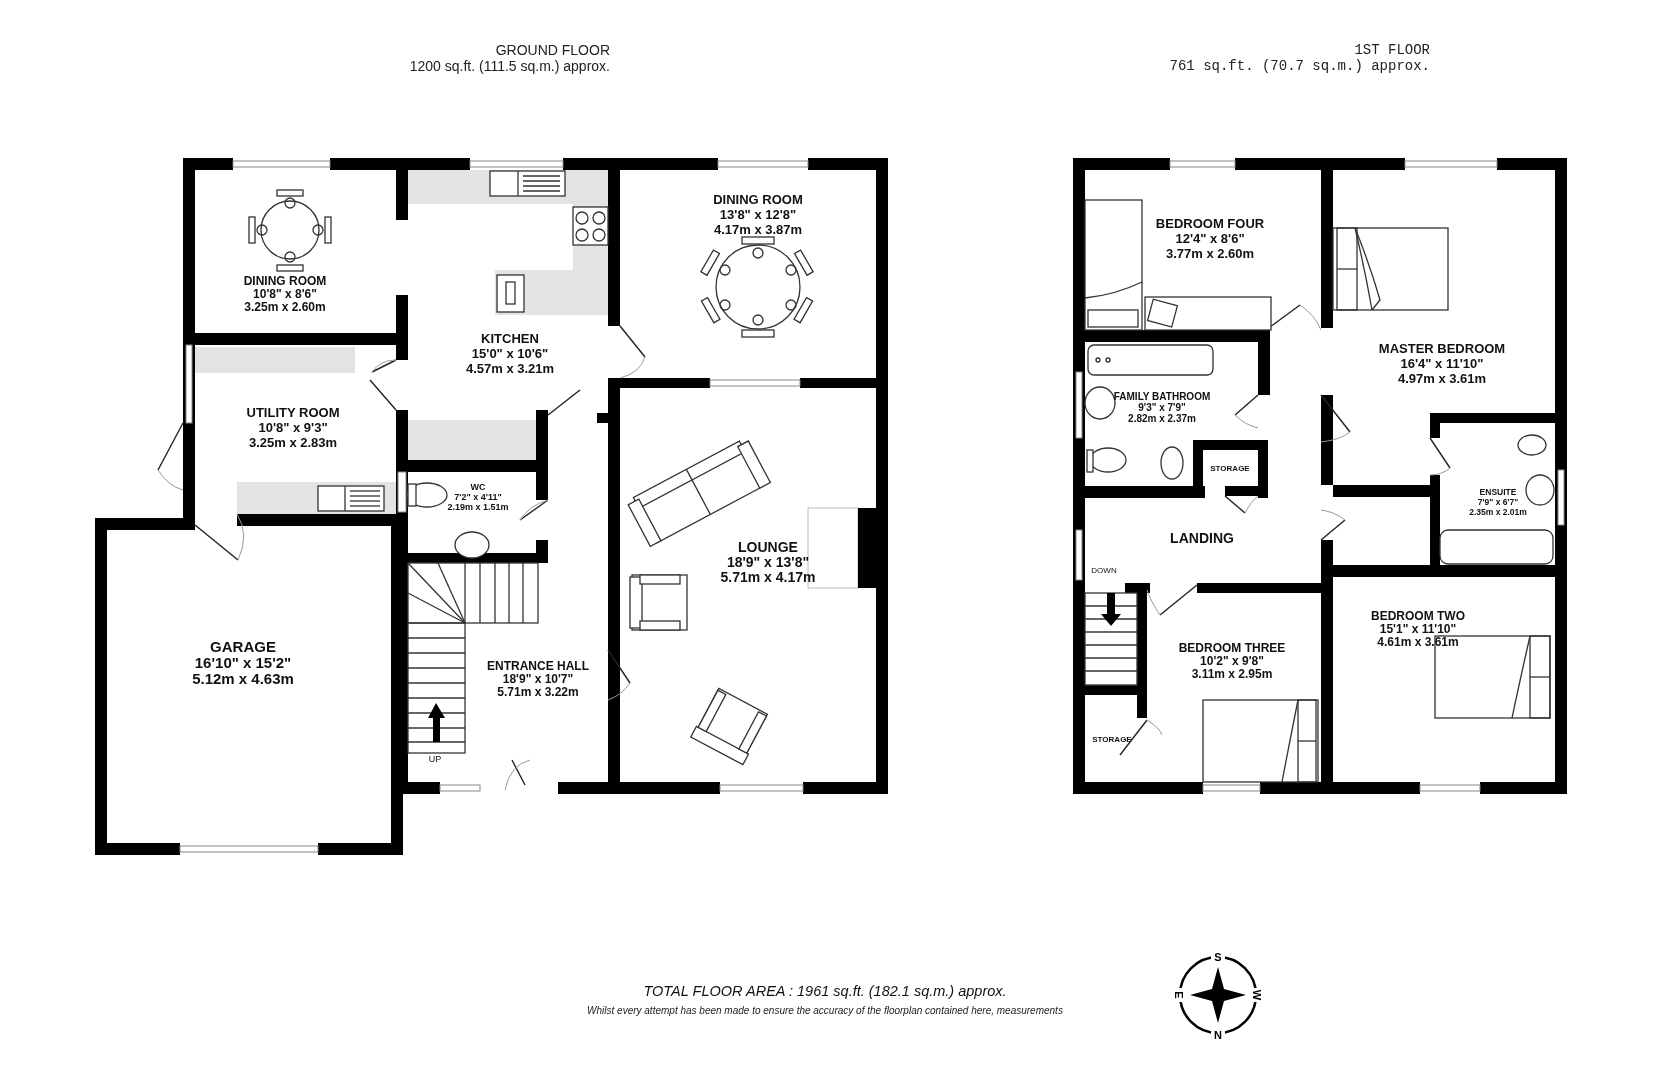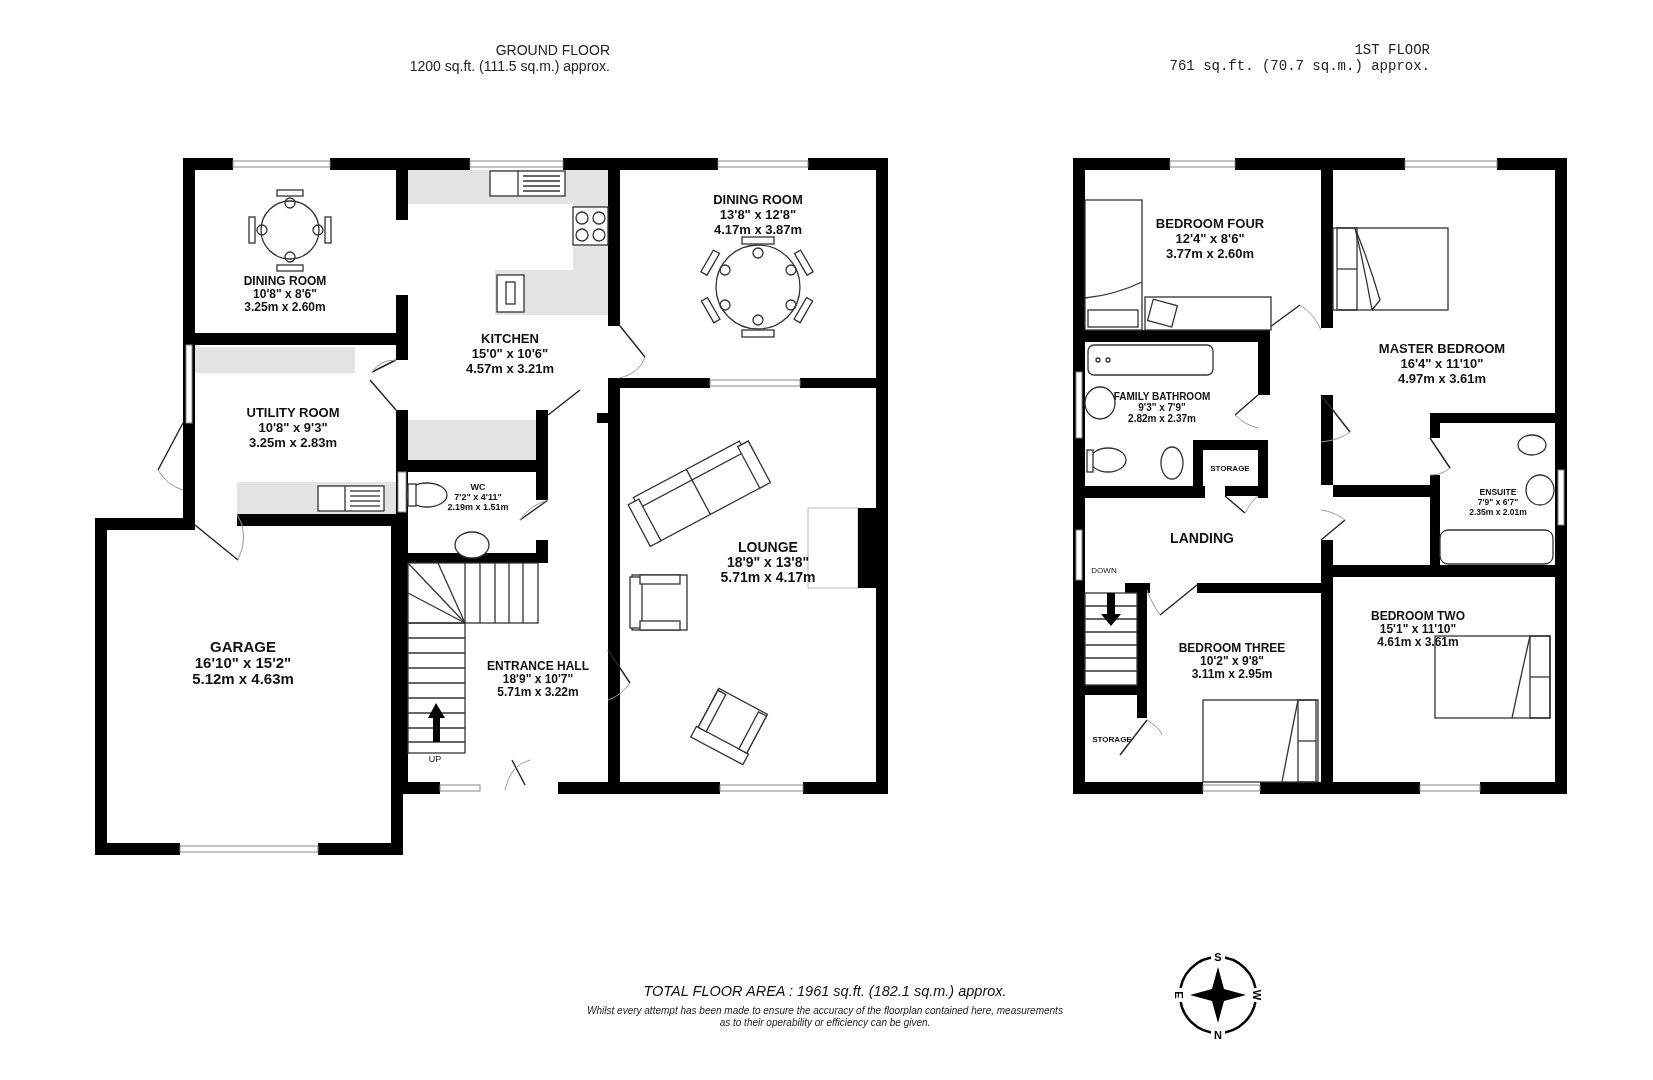--- a/index.html
+++ b/index.html
@@ -382,14 +382,13 @@
     <text x="0" y="-34" font-size="11" font-weight="bold" text-anchor="middle" font-family="Liberation Sans, sans-serif"><tspan>S</tspan></text>
     <text x="0" y="44" font-size="11" font-weight="bold" text-anchor="middle" font-family="Liberation Sans, sans-serif"><tspan>N</tspan></text>
     <text x="-39" y="4" font-size="11" font-weight="bold" text-anchor="middle" transform="rotate(90 -39 0)" font-family="Liberation Sans, sans-serif"><tspan>E</tspan></text>
     <text x="39" y="4" font-size="11" font-weight="bold" text-anchor="middle" transform="rotate(90 39 0)" font-family="Liberation Sans, sans-serif"><tspan>W</tspan></text>
   </g>
 </svg>
 
 <div class="footer total">TOTAL FLOOR AREA : 1961 sq.ft. (182.1 sq.m.) approx.</div>
 <div class="footer disc">
   <div>Whilst every attempt has been made to ensure the accuracy of the floorplan contained here, measurements</div>
-  <div>as to their operability or efficiency can be given.</div>
 </div>
 
 </body></html>

